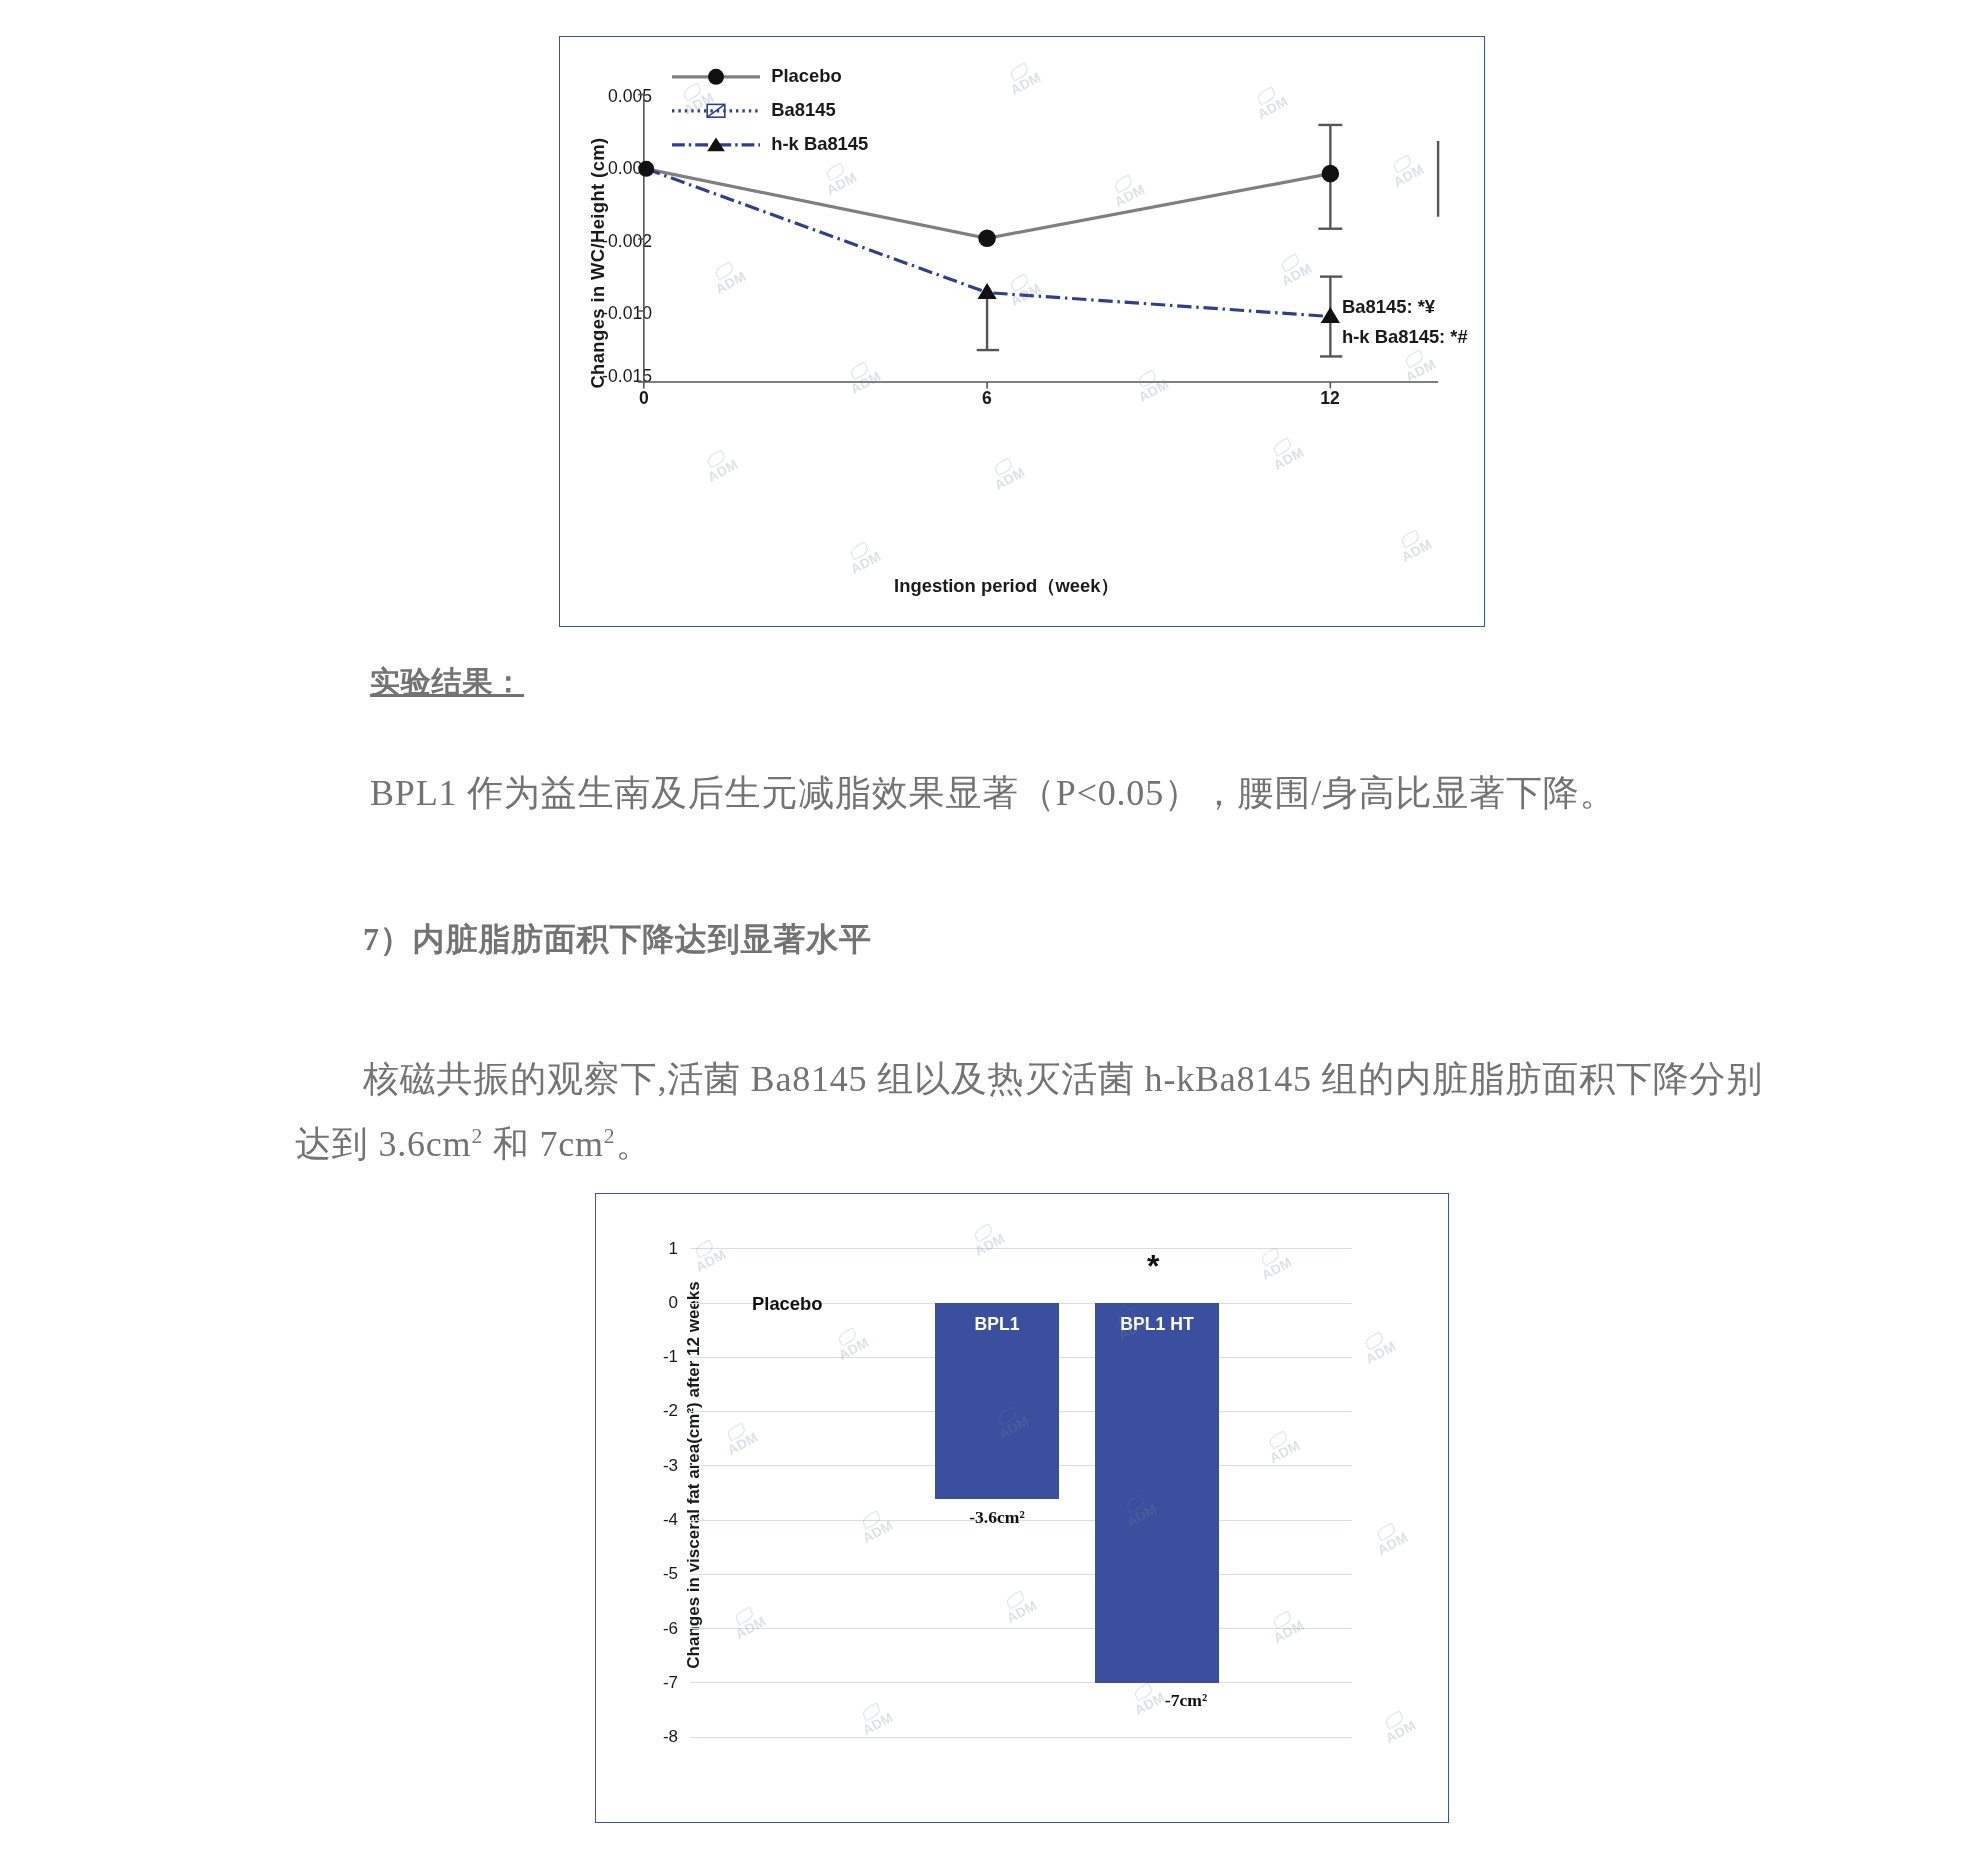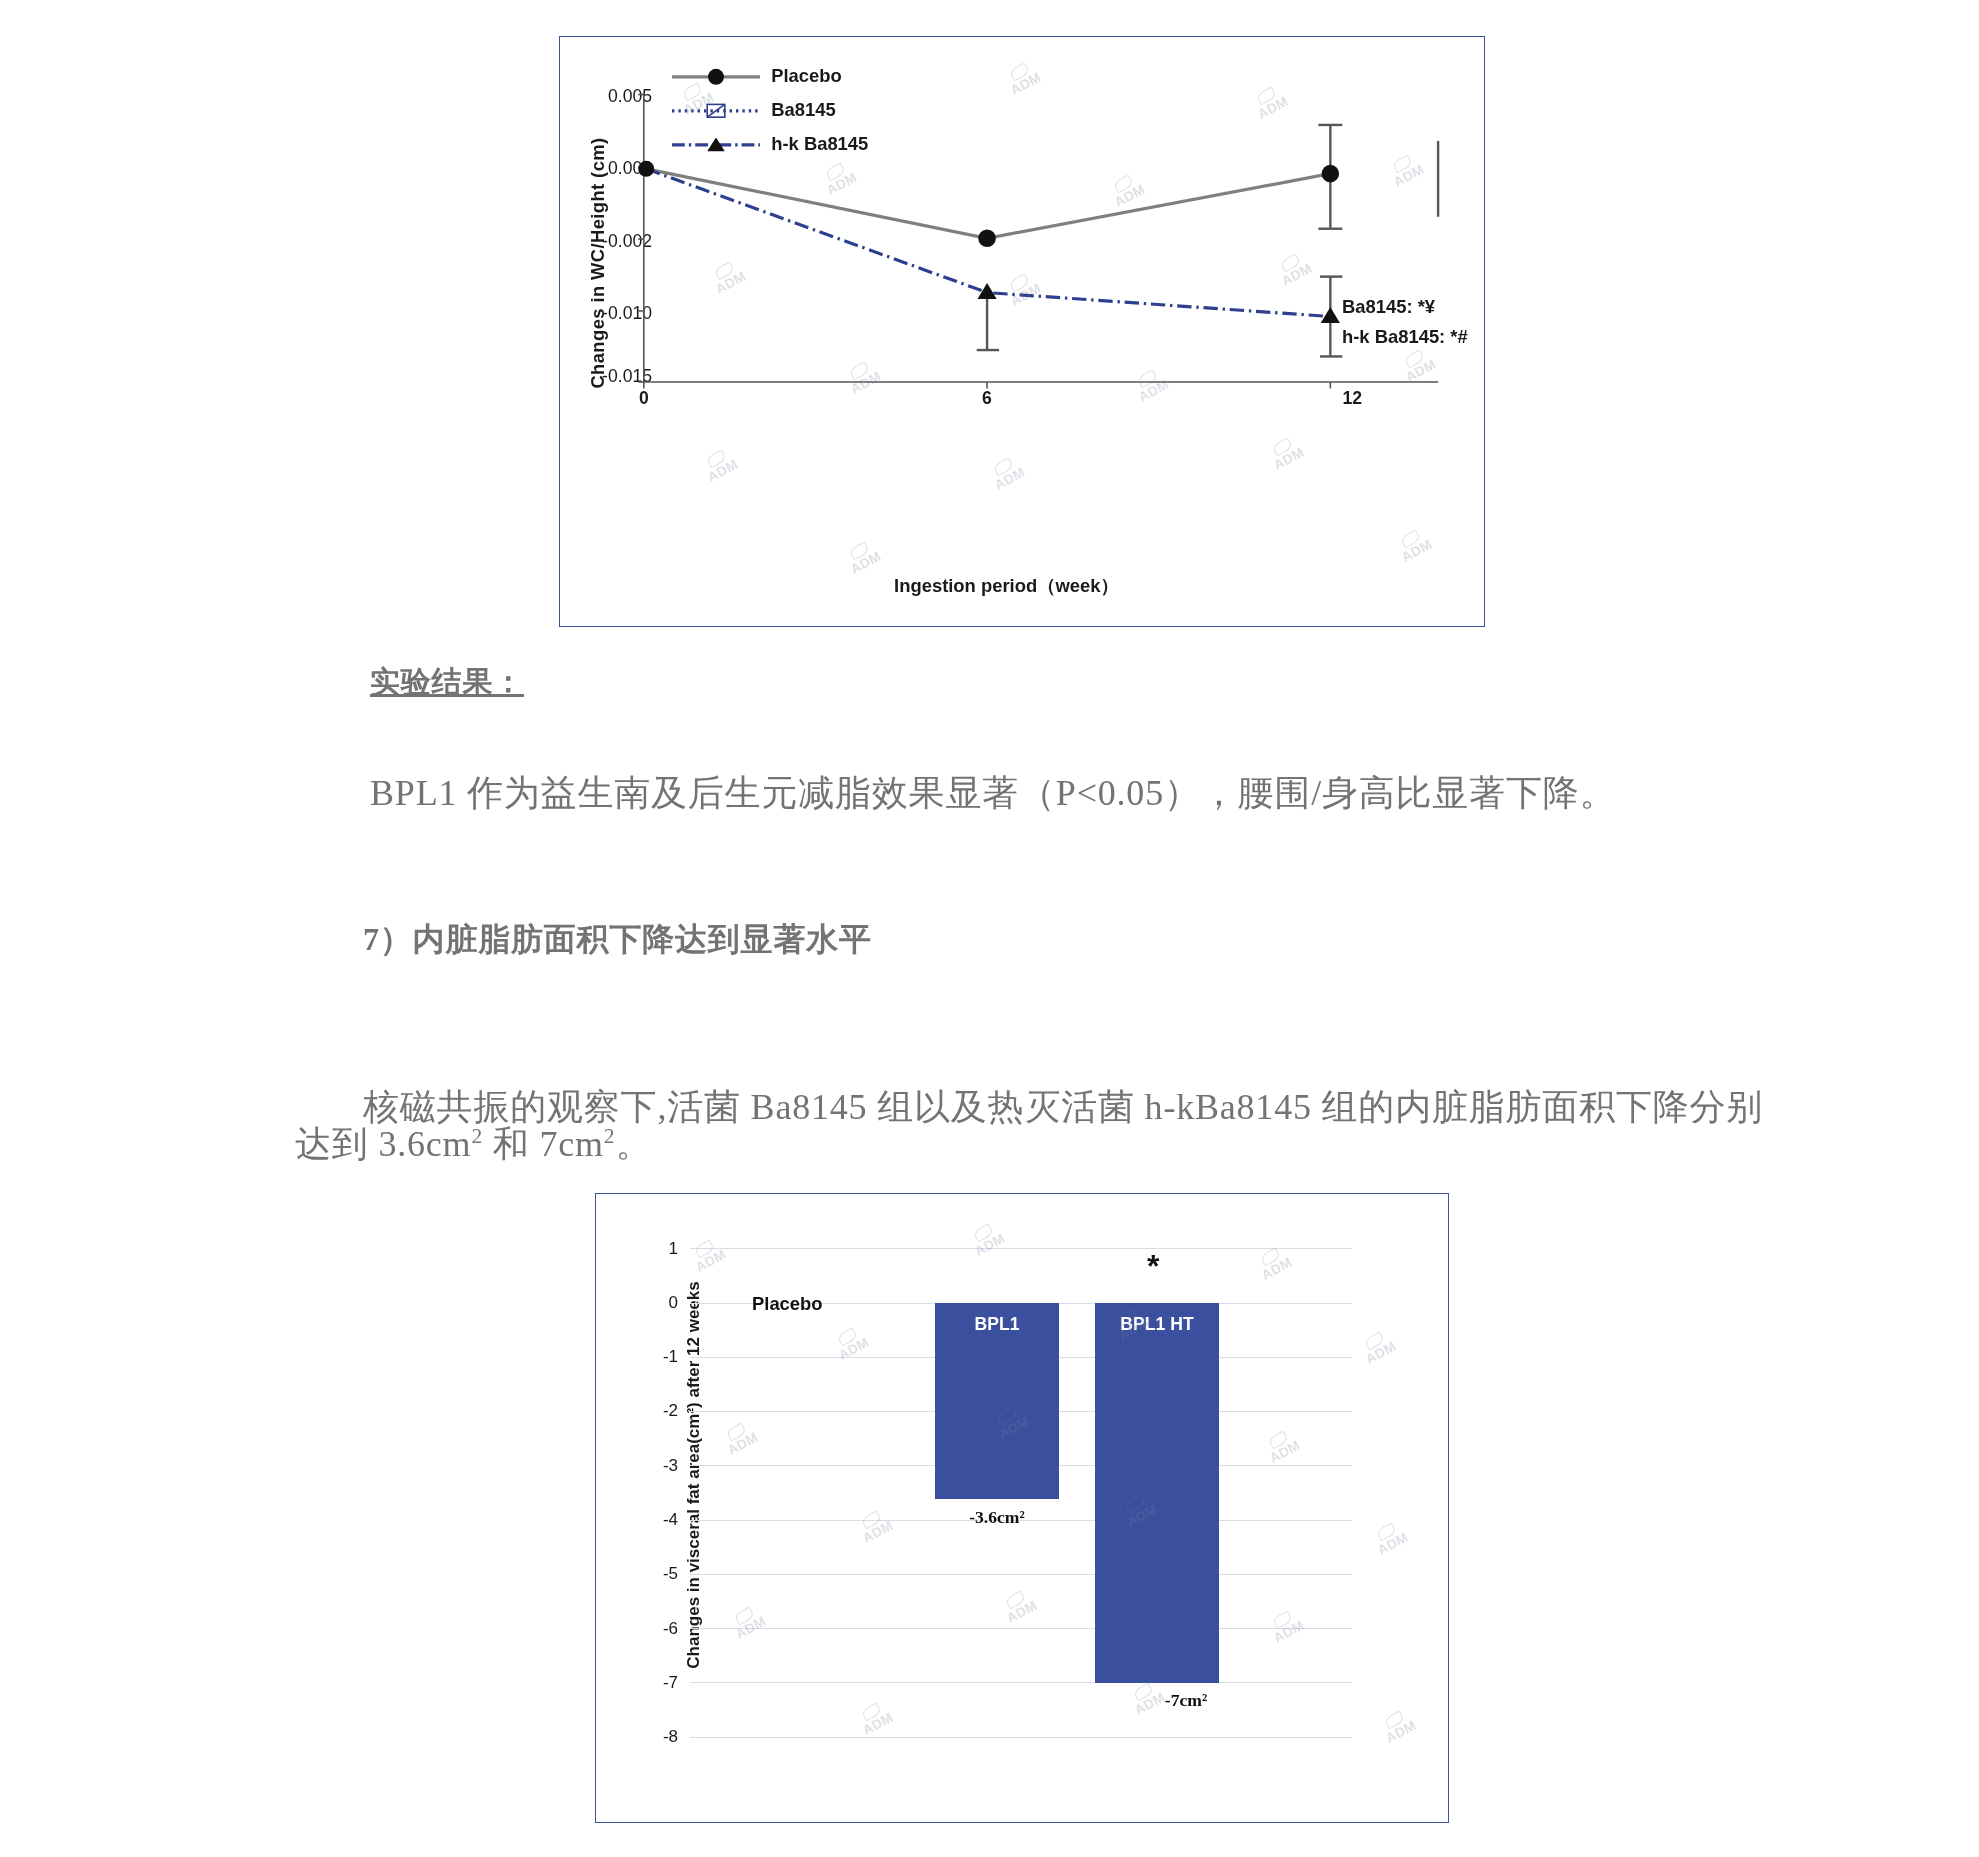--- a/index.html
+++ b/index.html
@@ -234,21 +234,21 @@
     <div class="yaxis-title">Changes in WC/Height (cm)</div>
 
     <div class="ytick" style="left:-4px; top:49px;">0.005</div>
     <div class="ytick" style="left:-4px; top:121px;">0.000</div>
     <div class="ytick" style="left:-4px; top:194px;">-0.002</div>
     <div class="ytick" style="left:-4px; top:266px;">-0.010</div>
     <div class="ytick" style="left:-4px; top:329px;">-0.015</div>
 
     <div class="xtick" style="left:52px;  top:351px;">0</div>
     <div class="xtick" style="left:395px; top:351px;">6</div>
-    <div class="xtick" style="left:738px; top:351px;text-align:right;">12</div>
+    <div class="xtick" style="left:738px; top:351px;">12</div>
 
     <div class="xaxis-title">Ingestion period（week）</div>
 
     <svg width="926" height="591" viewBox="0 0 1160 740" style="position:absolute;left:0;top:0;">
 
       <line x1="105" y1="70" x2="105" y2="432" stroke="#555" stroke-width="2"></line>
       <line x1="105" y1="432" x2="1100" y2="432" stroke="#555" stroke-width="2"></line>
 
       <line x1="98" y1="72" x2="105" y2="72" stroke="#555" stroke-width="2"></line>
       <line x1="98" y1="163" x2="105" y2="163" stroke="#555" stroke-width="2"></line>
@@ -337,21 +337,21 @@
     <div class="wm" style="left:838px; top:495px;">ADM</div>
   </div>
 </div>
 
 <div class="txt heading-ul" style="left:370px; top:662px;">实验结果：</div>
 
 <div class="txt para" style="left:370px; top:766px; width:1373px;">BPL1 作为益生南及后生元减脂效果显著（P&lt;0.05），腰围/身高比显著下降。</div>
 
 <div class="txt heading2" style="left:363px; top:918px;">7）内脏脂肪面积下降达到显著水平</div>
 
-<div class="txt para" style="left:363px; top:1080px; width:1437px;">核磁共振的观察下,活菌 Ba8145 组以及热灭活菌 h-kBa8145 组的内脏脂肪面积下降分别</div>
+<div class="txt para" style="left:363px; top:1052px; width:1437px;">核磁共振的观察下,活菌 Ba8145 组以及热灭活菌 h-kBa8145 组的内脏脂肪面积下降分别</div>
 
 <div class="txt para" style="left:295px; top:1117px; width:1437px;">
   <span>达到 3.6cm</span><sup>2</sup><span> 和 7cm</span><sup>2</sup><span>。</span>
 </div>
 
 <div class="fig2-wrap">
 
   <div class="f2-ytitle">Changes in visceral fat area(cm²) after 12 weeks</div>
 
   <div class="f2-grid" style="top:54px;"></div>

